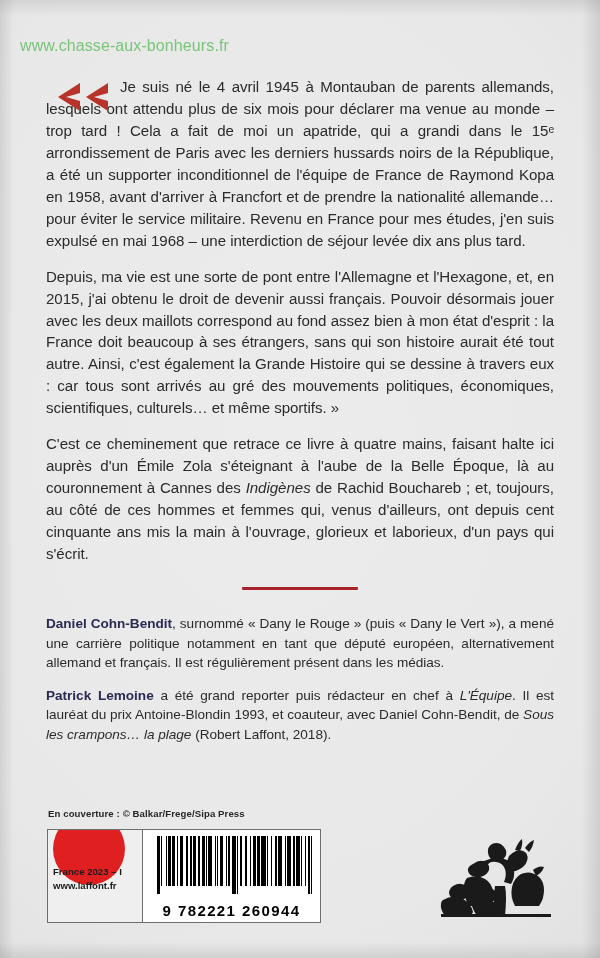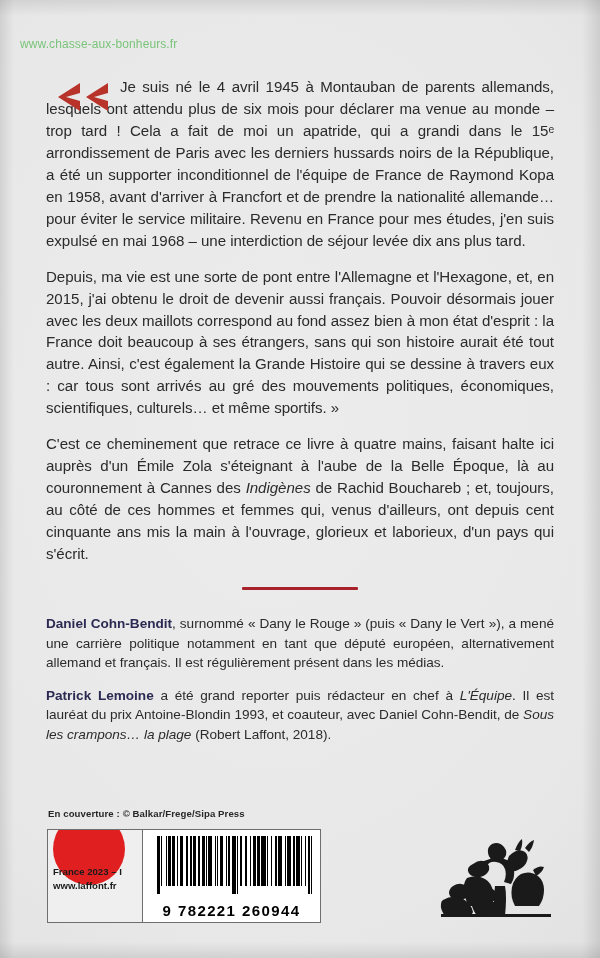--- a/index.html
+++ b/index.html
@@ -29,21 +29,21 @@
       linear-gradient(to right, rgba(120,120,120,.20) 0px, rgba(255,255,255,0) 14px),
       linear-gradient(to left, rgba(120,120,120,.22) 0px, rgba(255,255,255,0) 18px),
       linear-gradient(to bottom, rgba(120,120,120,.18) 0px, rgba(255,255,255,0) 16px),
       linear-gradient(to top, rgba(120,120,120,.20) 0px, rgba(255,255,255,0) 16px);
   }
 
   .watermark {
     position: absolute;
     left: 20px;
     top: 37px;
-    font-size: 12px;
+    font-size: 16px;
     color: #79c479;
     letter-spacing: .1px;
     white-space: nowrap;
     z-index: 5;
     text-align: right;
   }
 
   .content {
     position: absolute;
     left: 46px;

